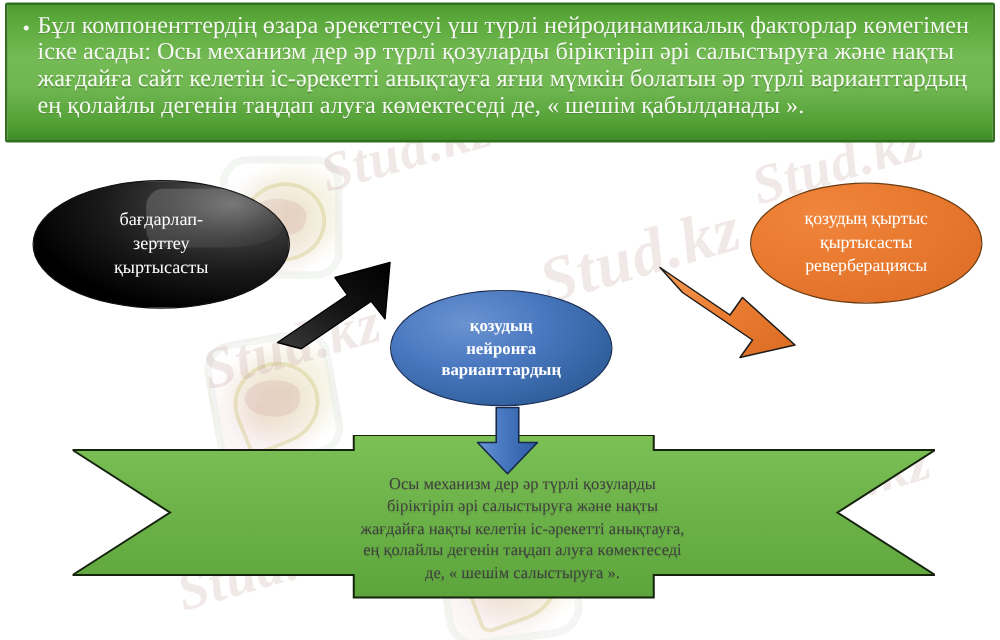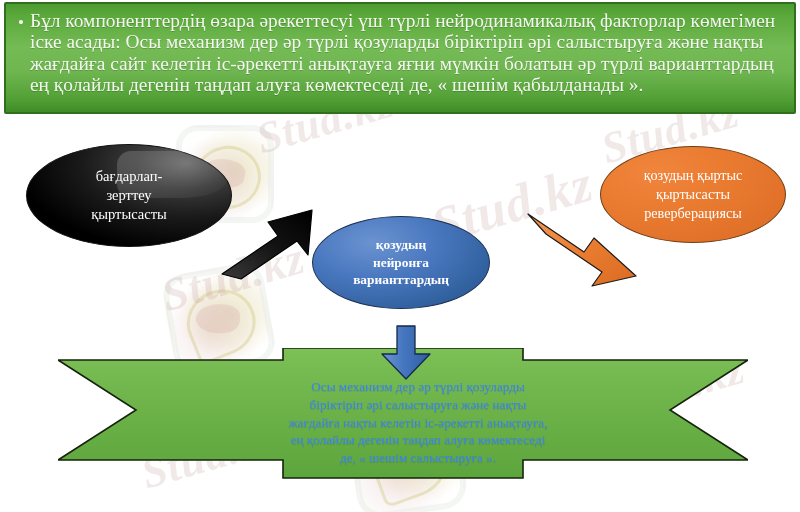--- a/index.html
+++ b/index.html
@@ -133,21 +133,21 @@
     top: 6%;
     width: 54%;
     height: 46%;
     border-radius: 14px 14px 40% 14px;
     background: linear-gradient(135deg, rgba(255,255,255,0.18), rgba(255,255,255,0.02));
     pointer-events: none;
   }
 
   .ell-blue {
     left: 312px;
-    top: 216px;
+    top: 232px;
     width: 178px;
     height: 93px;
     border: 1.5px solid #1b2f55;
     background: radial-gradient(ellipse at 34% 28%, #6a93d0 0%, #4a78c0 38%, #32619f 74%, #2a5490 100%);
     color: #ffffff;
     font-size: 13.4px;
     font-weight: bold;
   }
 
   .ell-orange {
@@ -176,21 +176,21 @@
     width: 690px;
     height: 164px;
     z-index: 2;
   }
   .ribbon-text {
     position: absolute;
     left: 160px;
     top: 30px;
     width: 400px;
     text-align: center;
-    color: #3b82f6;
+    color: #404040;
     font-family: "Liberation Serif", serif;
     font-size: 13.2px;
     line-height: 17.8px;
     z-index: 5;
     text-shadow: 0 1px 1px rgba(0,0,0,0.12);
   }
 </style>
 </head>
 <body>
 

